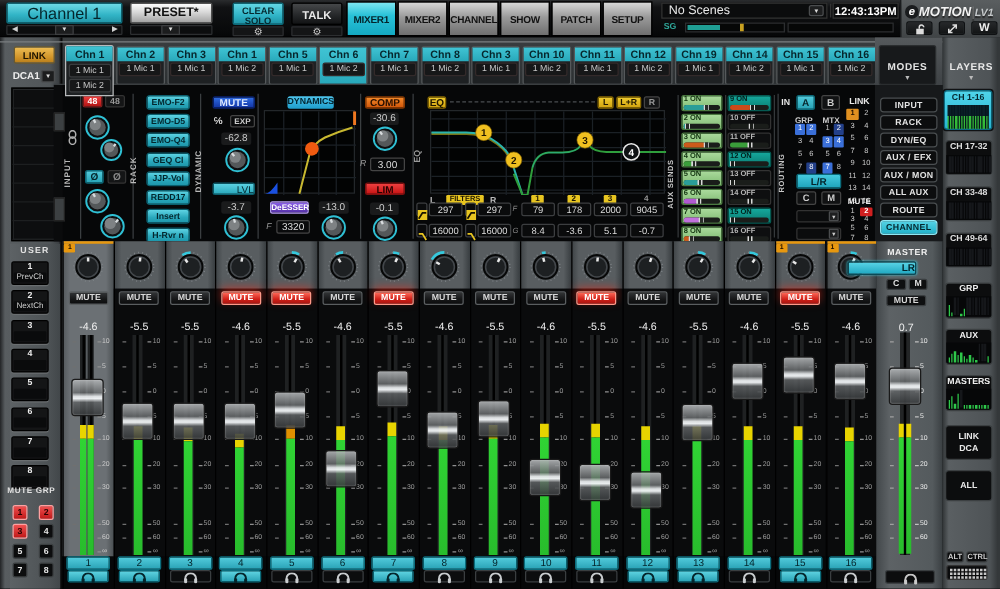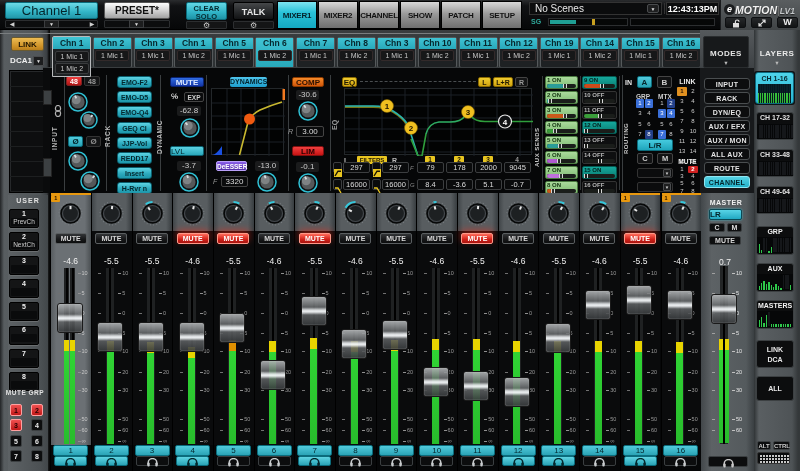--- a/index.html
+++ b/index.html
@@ -180,21 +180,21 @@
 <div style="position:absolute;left:171px;top:92px;width:12px;height:10px;color:#ddd;font-size:8px;line-height:10px;font-weight:bold">℅</div>
 <div style="position:absolute;left:184px;top:92px;width:20px;height:10px;background:#0a0b0c;border:1px solid #444;border-radius:2px;color:#ccc;font-size:6.5px;font-weight:bold;line-height:9px;text-align:center">EXP</div>
 <div style="position:absolute;left:177px;top:106px;width:24px;height:10px;background:#1a1b1c;border-radius:2px;color:#ccc;font-size:8px;line-height:10px;text-align:center">-62.8</div>
 <svg style="position:absolute;left:177px;top:115px" width="26" height="26">
       <circle cx="13.0" cy="13.0" r="10.2" fill="#0c0e10"></circle>
       <circle cx="13.0" cy="13.0" r="9" fill="none" stroke="#2fc0d4" stroke-width="1.5"></circle>
       <circle cx="13.0" cy="13.0" r="6.6" fill="#54585a"></circle>
       <circle cx="11.2" cy="10.75" r="4.5" fill="#7e8284"></circle>
       <line x1="10.4" y1="9.9" x2="8.5" y2="7.6" stroke="#d8dcde" stroke-width="1.8"></line>
     </svg>
-<div style="position:absolute;left:170px;top:146px;width:34px;height:10px;background:linear-gradient(180deg,#5cd2e2,#2aa8bc);border:1px solid #0b5f6e;border-radius:2px;color:#03272e;font-size:8px;font-weight:normal;line-height:9px;text-align:left">LVL</div>
+<div style="position:absolute;left:170px;top:146px;width:34px;height:10px;background:linear-gradient(180deg,#5cd2e2,#2aa8bc);border:1px solid #0b5f6e;border-radius:2px;color:#03272e;font-size:8px;font-weight:normal;line-height:9px;text-align:right">LVL</div>
 <div style="position:absolute;left:177px;top:161px;width:24px;height:10px;background:#1a1b1c;border-radius:2px;color:#ccc;font-size:8px;line-height:10px;text-align:center">-3.7</div>
 <svg style="position:absolute;left:176px;top:169px" width="26" height="26">
       <circle cx="13.0" cy="13.0" r="10.2" fill="#0c0e10"></circle>
       <circle cx="13.0" cy="13.0" r="9" fill="none" stroke="#2fc0d4" stroke-width="1.5"></circle>
       <circle cx="13.0" cy="13.0" r="6.6" fill="#54585a"></circle>
       <circle cx="11.2" cy="10.75" r="4.5" fill="#7e8284"></circle>
       <line x1="12.0" y1="9.1" x2="11.2" y2="6.2" stroke="#d8dcde" stroke-width="1.8"></line>
     </svg>
 <div style="position:absolute;left:206px;top:75px;width:1px;height:116px;background:#3a3e40"></div>
 <div style="position:absolute;left:230px;top:77px;width:37px;height:10px;background:linear-gradient(180deg,#4ec4ec,#1e9ecc);border-radius:2px;color:#032;font-size:7px;font-weight:bold;line-height:10px;text-align:center;color:#02222c">DYNAMICS</div>
@@ -1525,21 +1525,21 @@
 <div style="position:absolute;left:663.3px;top:445px;width:35px;height:10.5px;background:linear-gradient(180deg,#52cbdc,#2aa3b6);border:1px solid #0b6c7c;border-radius:2px;color:#04252b;font-size:8px;line-height:10px;text-align:center">16</div>
 <div style="position:absolute;left:664.3px;top:456px;width:33px;height:10px;background:#0c0d0e;border:1px solid #3a3e40;border-radius:2px">
       <svg width="13" height="9" viewBox="0 0 13 9" style="display:block;margin:1px auto 0">
         <path d="M2.2 7 V4.8 a4.3 4.2 0 0 1 8.6 0 V7" fill="none" stroke="#c8ccce" stroke-width="1.5"></path>
         <rect x="1.3" y="4.6" width="2.4" height="3.9" rx="1" fill="#c8ccce"></rect>
         <rect x="9.3" y="4.6" width="2.4" height="3.9" rx="1" fill="#c8ccce"></rect>
       </svg>
     </div>
 <div style="position:absolute;left:701px;top:193px;width:53px;height:278px;background:linear-gradient(90deg,#42474a,#5d6265 20%,#545a5d 85%,#3a3f42)"></div>
 <div style="position:absolute;left:701px;top:199px;width:50px;height:8px;color:#f0f0f0;font-size:7px;font-weight:bold;line-height:8px;text-align:center;letter-spacing:0.5px">MASTER</div>
-<div style="position:absolute;left:709px;top:209px;width:33px;height:11px;background:linear-gradient(180deg,#58d4e6,#21a8c2);border:1px solid #0a4a56;border-radius:2px;color:#03252c;font-size:8px;font-weight:bold;line-height:10px;text-align:left;box-shadow:0 0 2px #40c8dc">LR</div>
+<div style="position:absolute;left:678px;top:209px;width:55px;height:11px;background:linear-gradient(180deg,#58d4e6,#21a8c2);border:1px solid #0a4a56;border-radius:2px;color:#03252c;font-size:8px;font-weight:bold;line-height:10px;text-align:right;box-shadow:0 0 2px #40c8dc">LR</div>
 <div style="position:absolute;left:709px;top:223px;width:16px;height:9px;background:#0e0f10;border:1px solid #3a3e40;border-radius:2px;color:#ddd;font-size:7px;font-weight:bold;line-height:8px;text-align:center">C</div>
 <div style="position:absolute;left:727px;top:223px;width:15px;height:9px;background:#0e0f10;border:1px solid #3a3e40;border-radius:2px;color:#ddd;font-size:7px;font-weight:bold;line-height:8px;text-align:center">M</div>
 <div style="position:absolute;left:709px;top:236px;width:32px;height:9px;background:#0e0f10;border:1px solid #3a3e40;border-radius:2px;color:#d8d8d8;font-size:7px;font-weight:bold;line-height:8px;text-align:center">MUTE</div>
 <div style="position:absolute;left:707px;top:258px;width:36px;height:9px;color:#f0f0f0;font-size:8.5px;line-height:9px;text-align:center">0.7</div>
 <div style="position:absolute;left:732.0px;top:273px;width:3px;height:1px;background:#c0c0c0"></div>
 <div style="position:absolute;left:736.0px;top:269px;width:10px;height:8px;color:#e8e8e8;font-size:5.5px;line-height:8px">10</div>
 <div style="position:absolute;left:712.0px;top:273px;width:3px;height:1px;background:#a0a0a0"></div>
 <div style="position:absolute;left:732.0px;top:293px;width:3px;height:1px;background:#c0c0c0"></div>
 <div style="position:absolute;left:736.0px;top:289px;width:10px;height:8px;color:#e8e8e8;font-size:5.5px;line-height:8px">5</div>
 <div style="position:absolute;left:712.0px;top:293px;width:3px;height:1px;background:#a0a0a0"></div>

